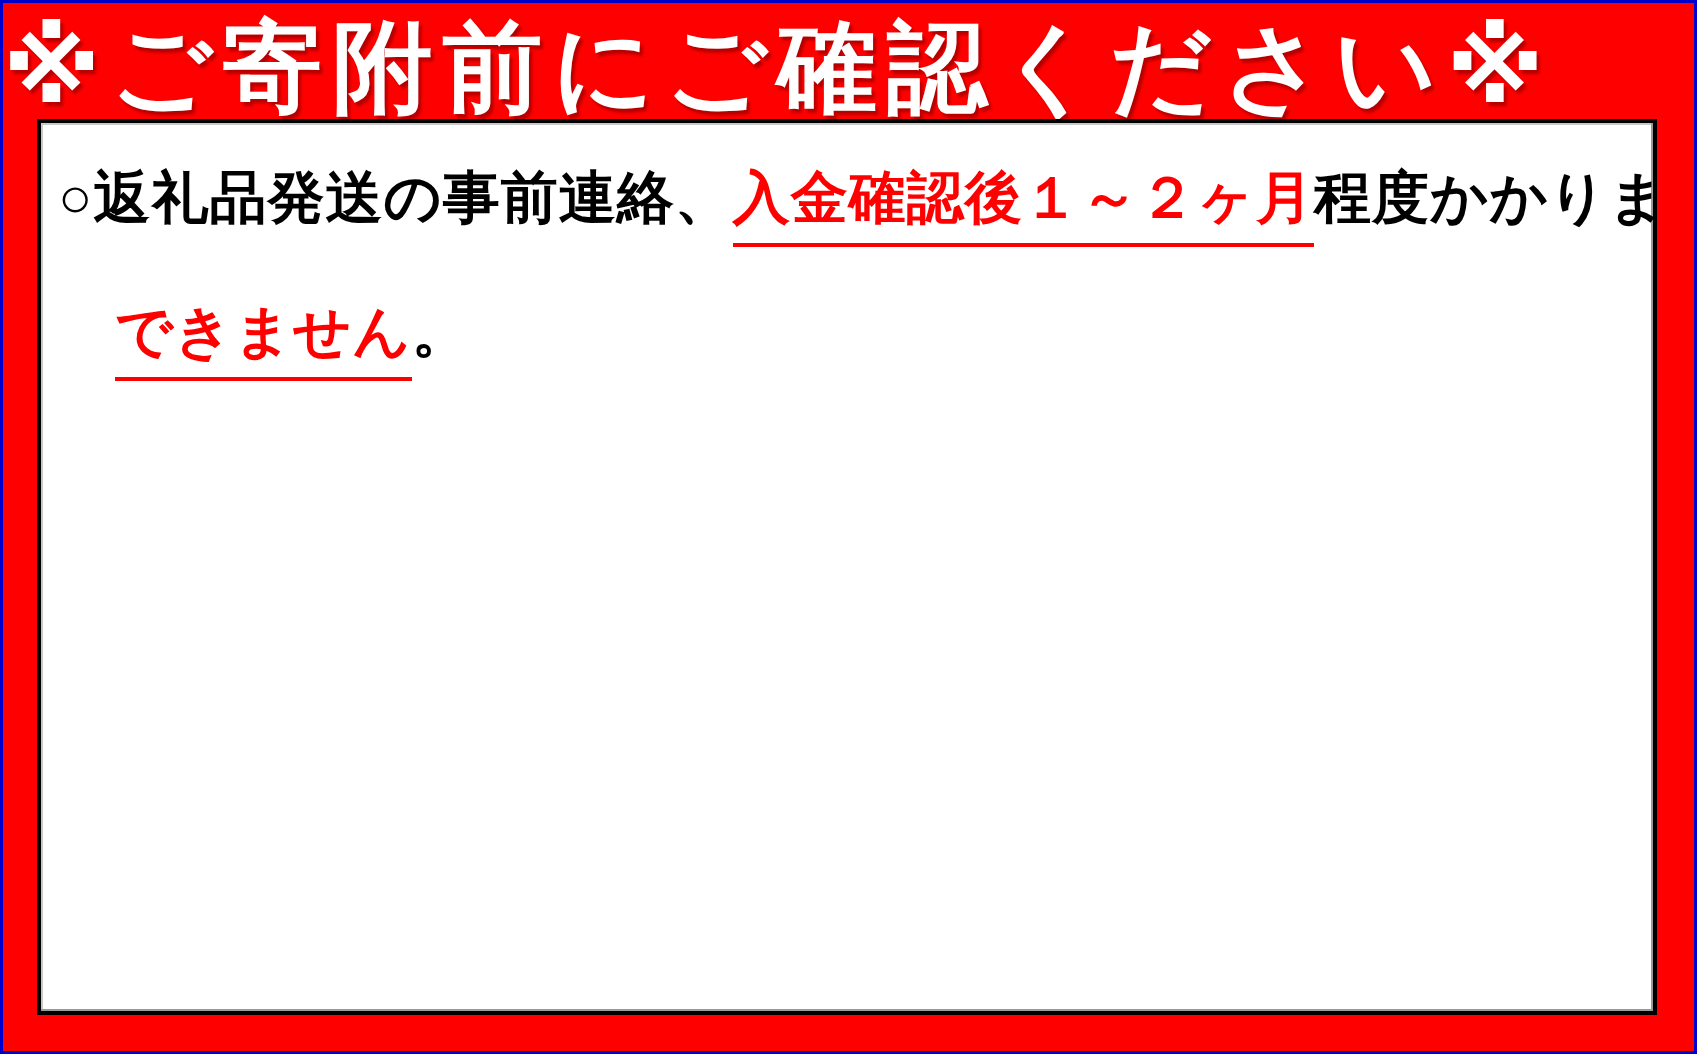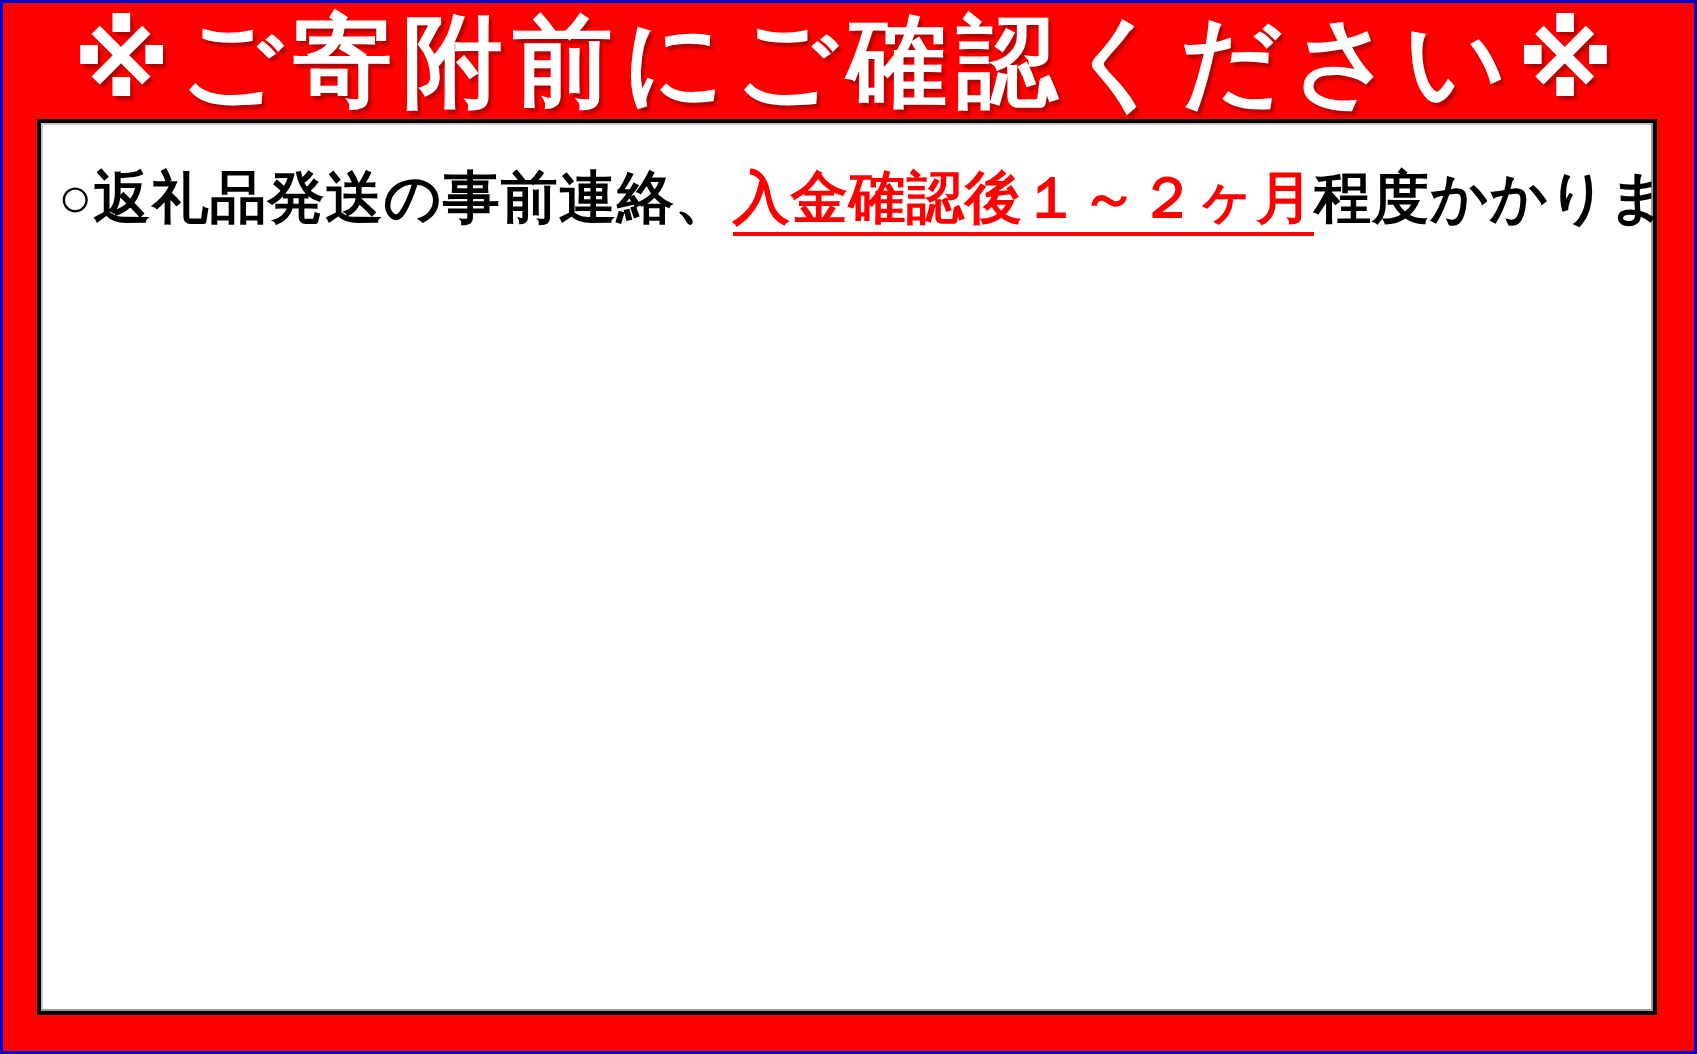--- a/index.html
+++ b/index.html
@@ -20,24 +20,23 @@
   .poster {
     position: relative;
     width: 1697px;
     height: 1054px;
     background: var(--bg-red);
     border: 3px solid var(--border-blue);
     overflow: hidden;
   }
   .title {
     margin: 0;
-    padding-top: 6px;
+    padding-top: 12px;
     height: 112px;
     line-height: 104px;
-    text-align: center;
     font-size: 100px;
     font-weight: bold;
     letter-spacing: 10px;
     color: #FFFFFF;
     text-shadow: 3px 4px 3px rgba(90, 0, 0, 0.45);
     white-space: nowrap;
   }
   .notes-box {
     position: absolute;
     left: 34px;
@@ -58,33 +57,34 @@
     color: var(--text-black);
     letter-spacing: 1px;
     white-space: nowrap;
   }
   .note-line { display: block; }
   .note-line.indent { padding-left: 57px; }
   .seg { color: var(--text-black); }
   .seg.emphasis {
     color: var(--em-red);
     border-bottom: 4px solid var(--em-red);
-    padding-bottom: 3px;
+    padding-bottom: 14px;
     margin-top: 20px;
   }
 </style>
 </head>
 <body>
 
 <div class="poster">
   <h1 class="title">※ご寄附前にご確認ください※</h1>
   <div class="notes-box">
     <div>
         <p class="note">
           <span class="note-line"><span class="seg">○返礼品発送の事前連絡、</span><span class="seg emphasis">入金確認後１～２ヶ月</span><span class="seg">程度かかります。</span></span>
         </p>
         <p class="note">
+          <span class="note-line indent"><span class="seg emphasis">できません</span><span class="seg">。</span></span>
         </p>
         <p class="note">
         </p>
       </div>
   </div>
 </div>
 
 </body></html>

